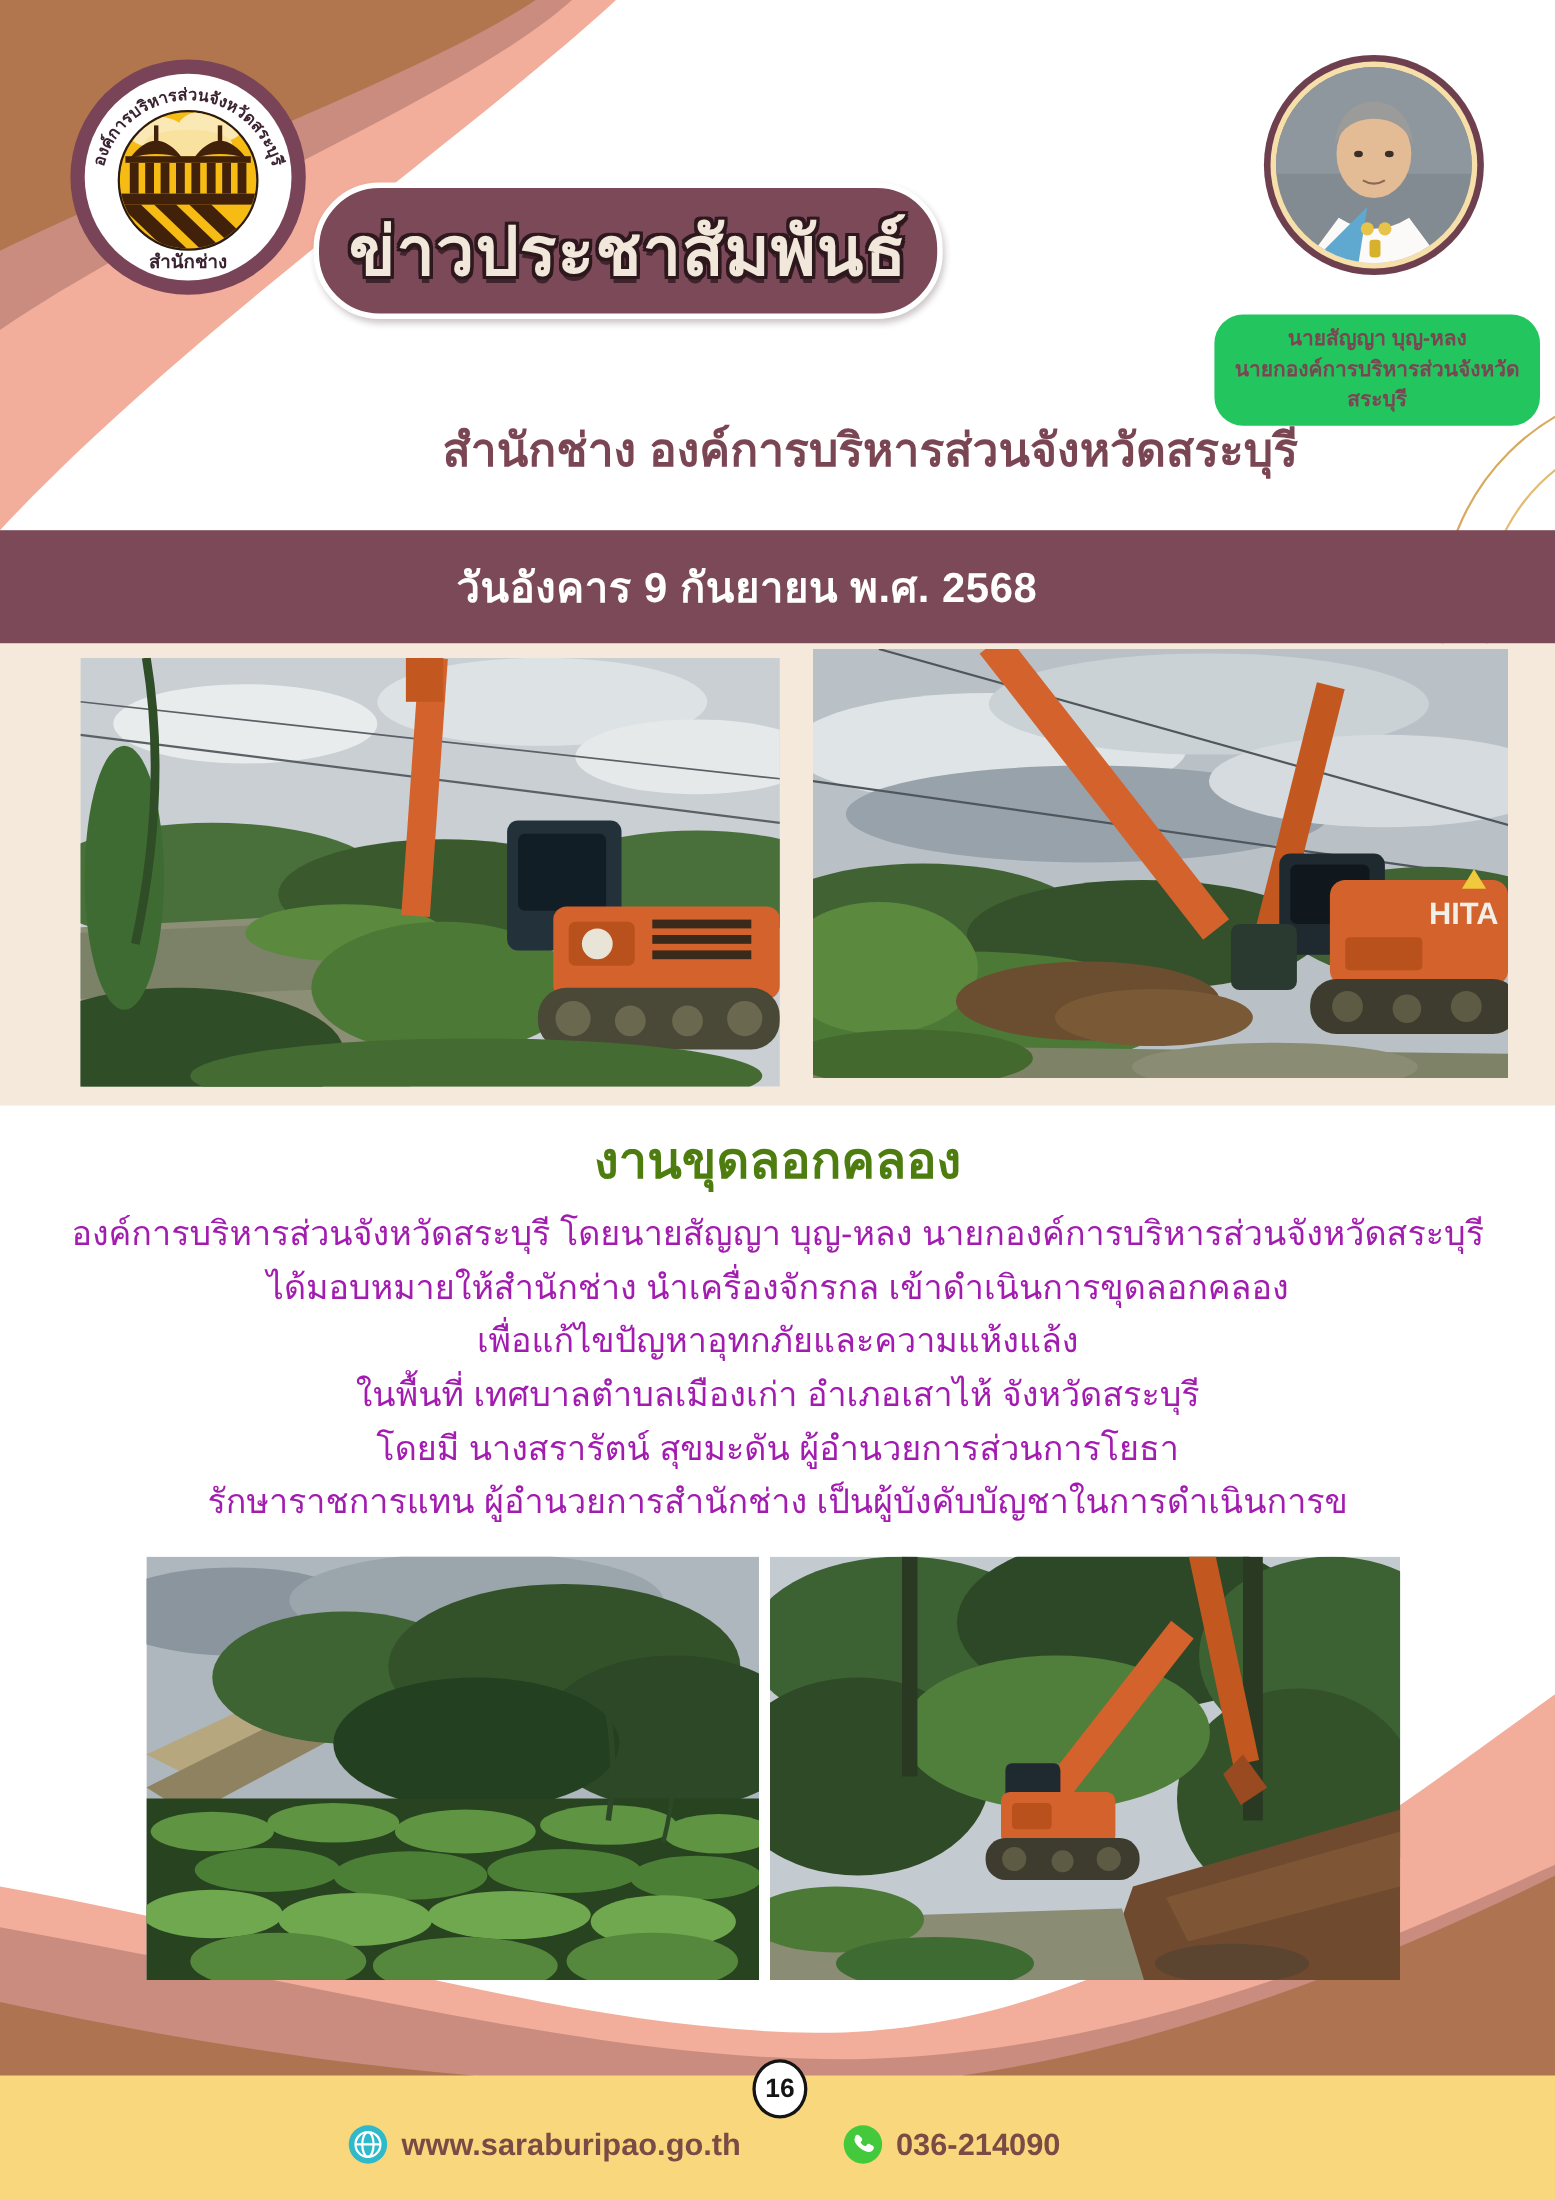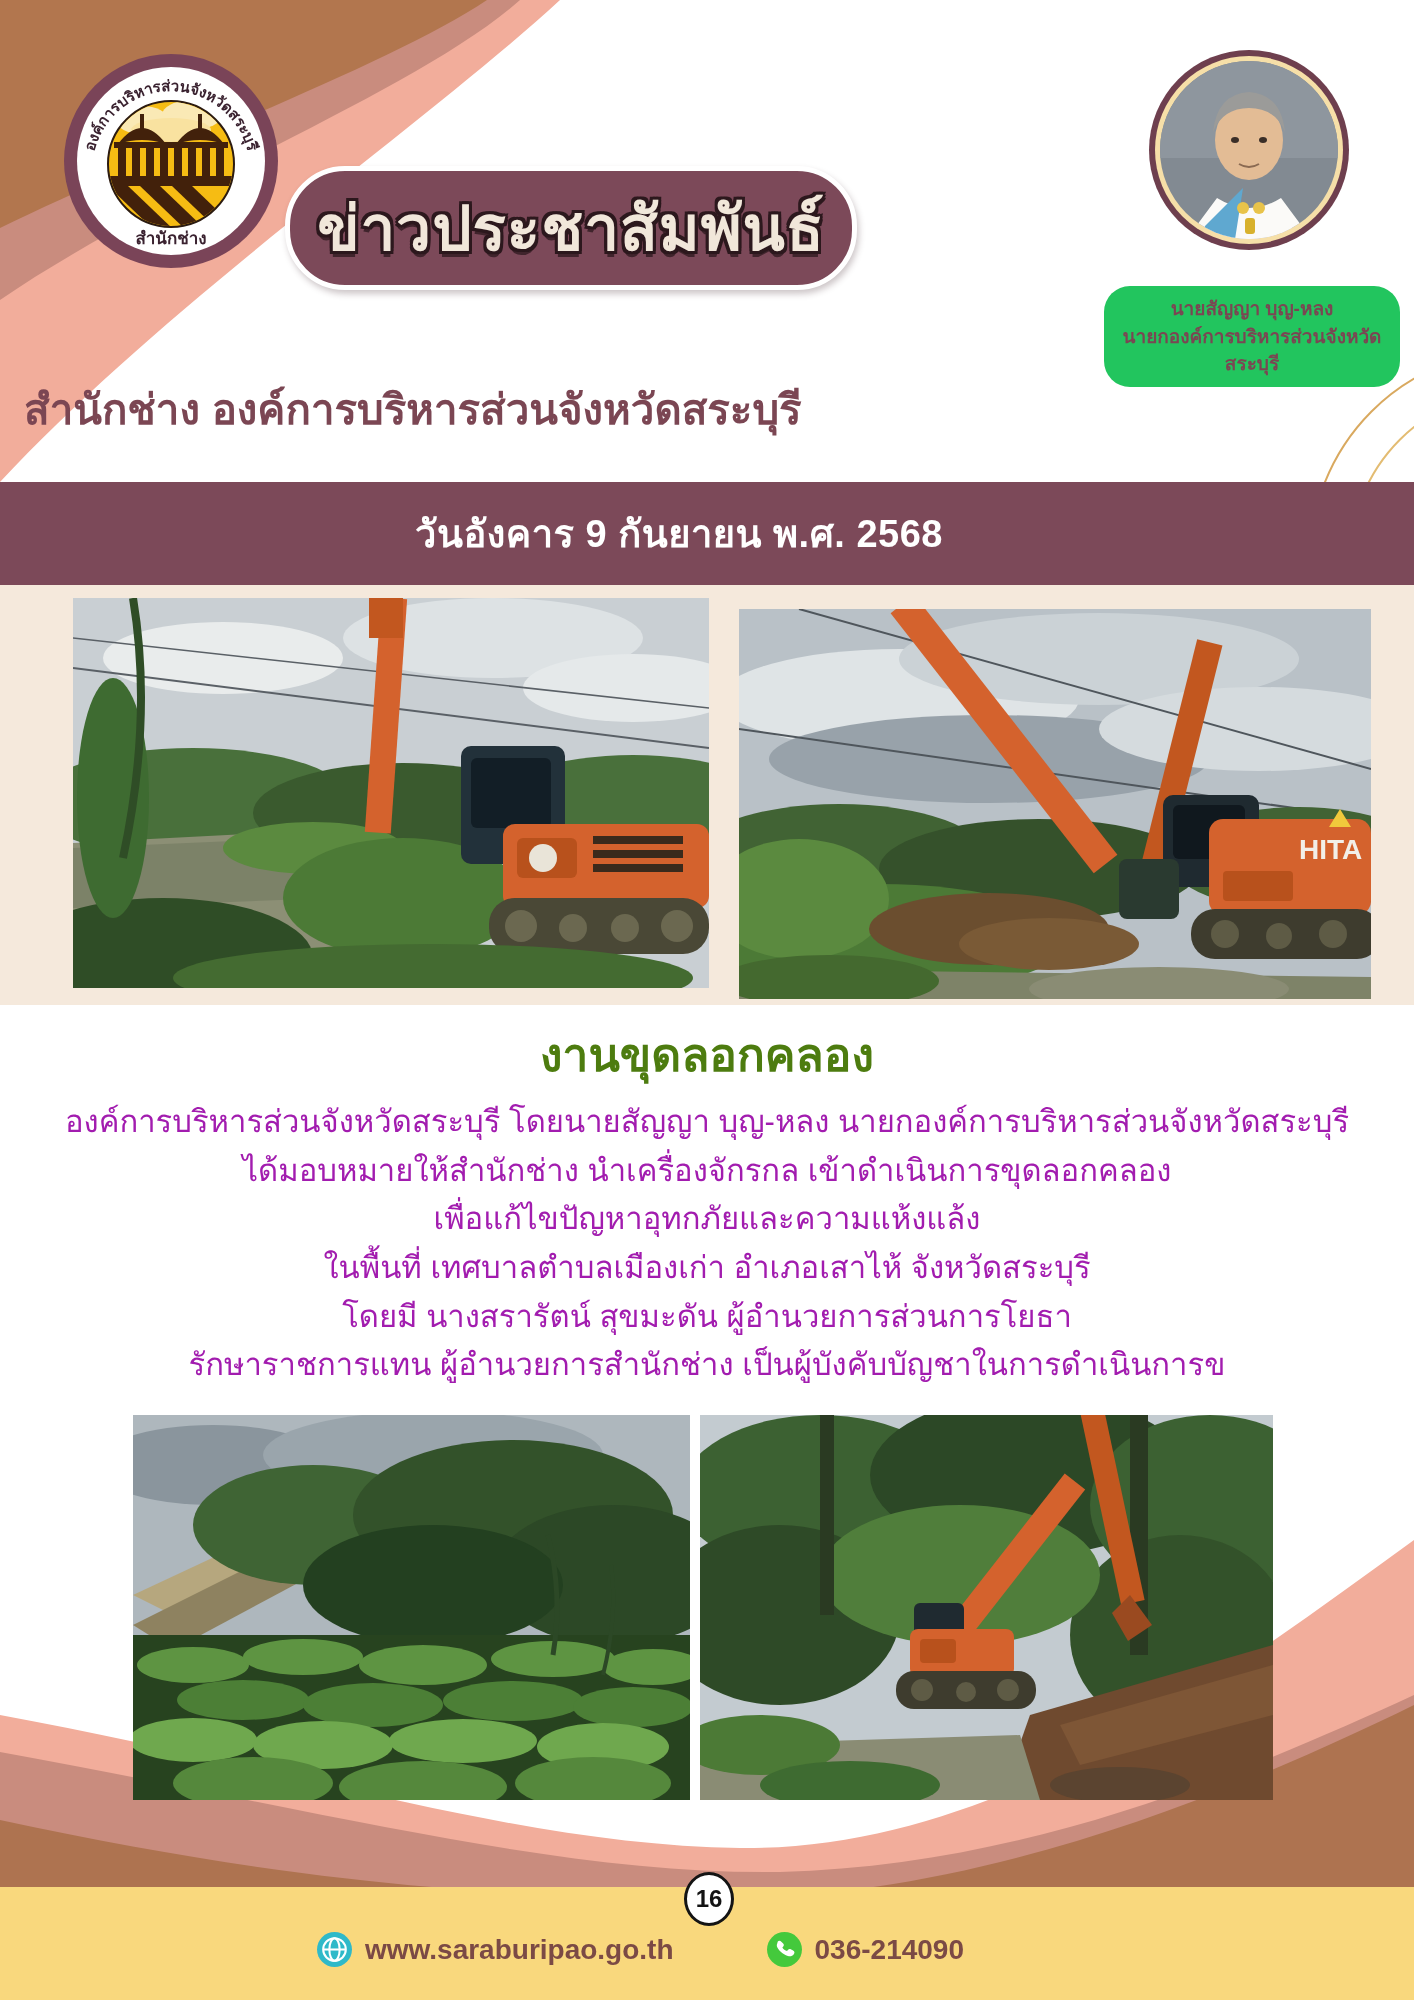--- a/index.html
+++ b/index.html
@@ -37,34 +37,34 @@
   
   .portrait{left:1147px;top:48px;width:204px;height:204px;}
   .caption-box{
     left:1104px;top:286px;width:296px;box-sizing:border-box;
     background:#22c55e;border-radius:26px;padding:9px 12px;
     text-align:center;color:#7B4653;font-size:19px;font-weight:600;line-height:1.45;
   }
 
   
   .subtitle{
-    left:0;top:376px;width:1180px;text-align:left;
-    color:#7B4653;font-size:42px;font-weight:700;padding-left:24px;
+    left:0;top:376px;width:1180px;text-align:right;
+    color:#7B4653;font-size:42px;font-weight:700;
   }
   .date-bar{
     left:0;top:482px;width:1414px;height:103px;background:#7C4959;
     display:flex;align-items:center;justify-content:center;box-sizing:border-box;padding-right:56px;
   }
   .date-bar span{color:#ffffff;font-size:38px;font-weight:800;letter-spacing:.5px;}
 
   
   .photo-panel{left:0;top:585px;width:1414px;height:420px;background:#F5E9DC;}
   .photo-panel figure,.bottom-photos figure{margin:0;position:absolute;overflow:hidden;}
   .ph1{left:73px;top:13px;width:636px;height:390px;}
-  .ph2{left:711px;top:24px;width:632px;height:390px;padding-left:28px;}
+  .ph2{left:711px;top:5px;width:632px;height:390px;padding-left:28px;}
 
   
   .heading{
     left:0;top:1018px;width:1414px;margin:0;text-align:center;
     font-size:46px;font-weight:800;color:#4d7c0f;
   }
   .body-text{
     left:0;top:1098px;width:1414px;text-align:center;color:#a21caf;
     font-size:31px;font-weight:500;line-height:1.57;
   }

